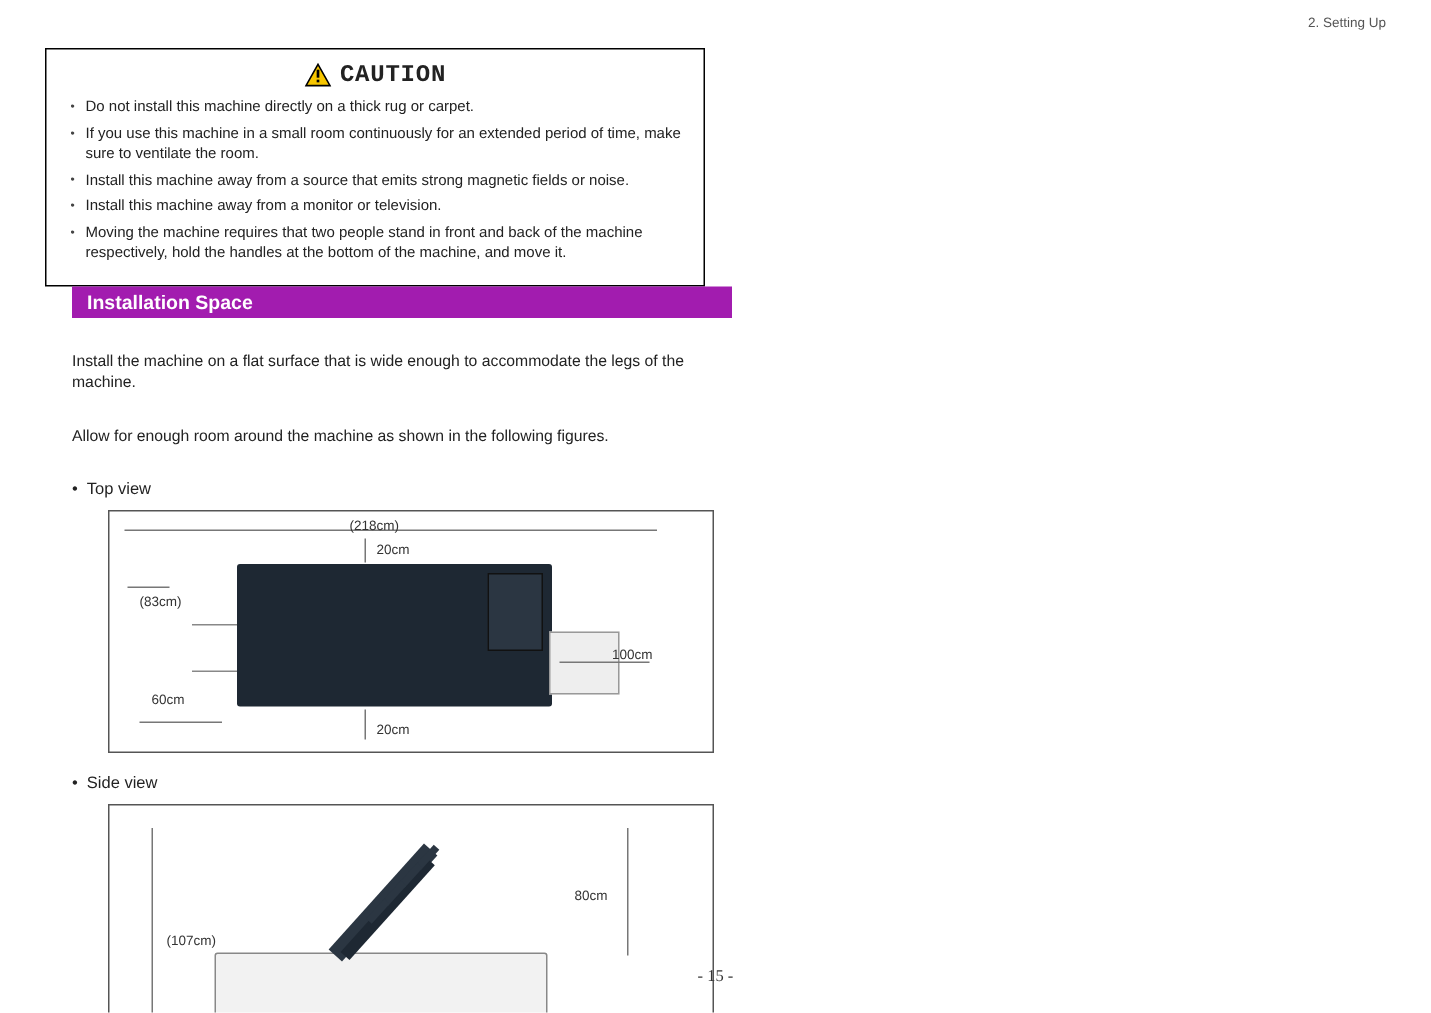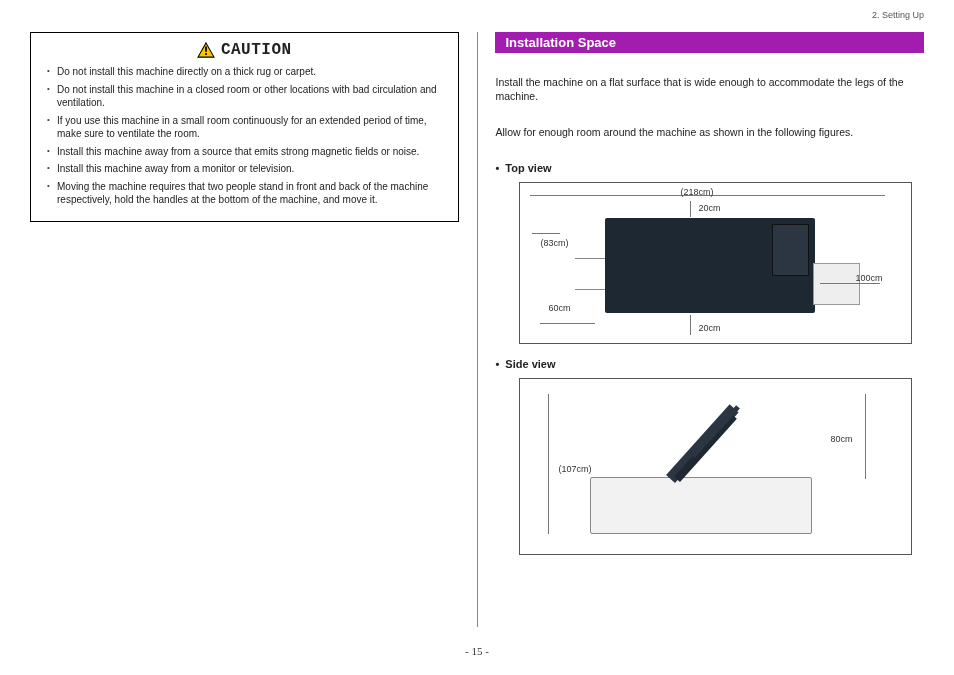--- a/index.html
+++ b/index.html
@@ -22,21 +22,21 @@
   }
   .header-right {
     position: absolute;
     top: 10px;
     right: 30px;
     font-size: 9px;
     color: #555;
   }
   .columns {
     display: flex;
-    flex-direction: row;
+    flex-direction: column;
     align-items: flex-start;
     margin-top: 22px;
     height: 600px;
   }
   .col-left {
     width: 440px;
     padding-right: 18px;
   }
   .divider {
     width: 1px;
@@ -97,21 +97,21 @@
     padding: 3px 10px;
     margin-bottom: 8px;
   }
   .para {
     font-size: 10.5px;
     line-height: 1.35;
     margin: 22px 0;
   }
   .view-label {
     font-size: 11px;
-    font-weight: bold;
+    font-weight: normal;
     margin: 14px 0 8px 0;
   }
   .view-label::before {
     content: "•";
     margin-right: 6px;
   }
   .figure {
     border: 1px solid #555;
     background: #fff;
     margin: 6px 12px 6px 24px;
@@ -239,21 +239,20 @@
             <svg viewBox="0 0 20 18" width="18" height="16">
               <polygon points="10,1 19,17 1,17" fill="#f7c600" stroke="#000" stroke-width="1.2"></polygon>
               <rect x="9" y="5" width="2" height="6" fill="#000"></rect>
               <rect x="9" y="12.5" width="2" height="2" fill="#000"></rect>
             </svg>
           </span>
           <span class="caution-title">CAUTION</span>
         </div>
         <ul class="caution-list">
           <li>Do not install this machine directly on a thick rug or carpet.</li>
-          <li>Do not install this machine in a closed room or other locations with bad circulation and ventilation.</li>
           <li>If you use this machine in a small room continuously for an extended period of time, make sure to ventilate the room.</li>
           <li>Install this machine away from a source that emits strong magnetic fields or noise.</li>
           <li>Install this machine away from a monitor or television.</li>
           <li>Moving the machine requires that two people stand in front and back of the machine respectively, hold the handles at the bottom of the machine, and move it.</li>
         </ul>
       </div>
     </div>
 
     <div class="divider"></div>
 

